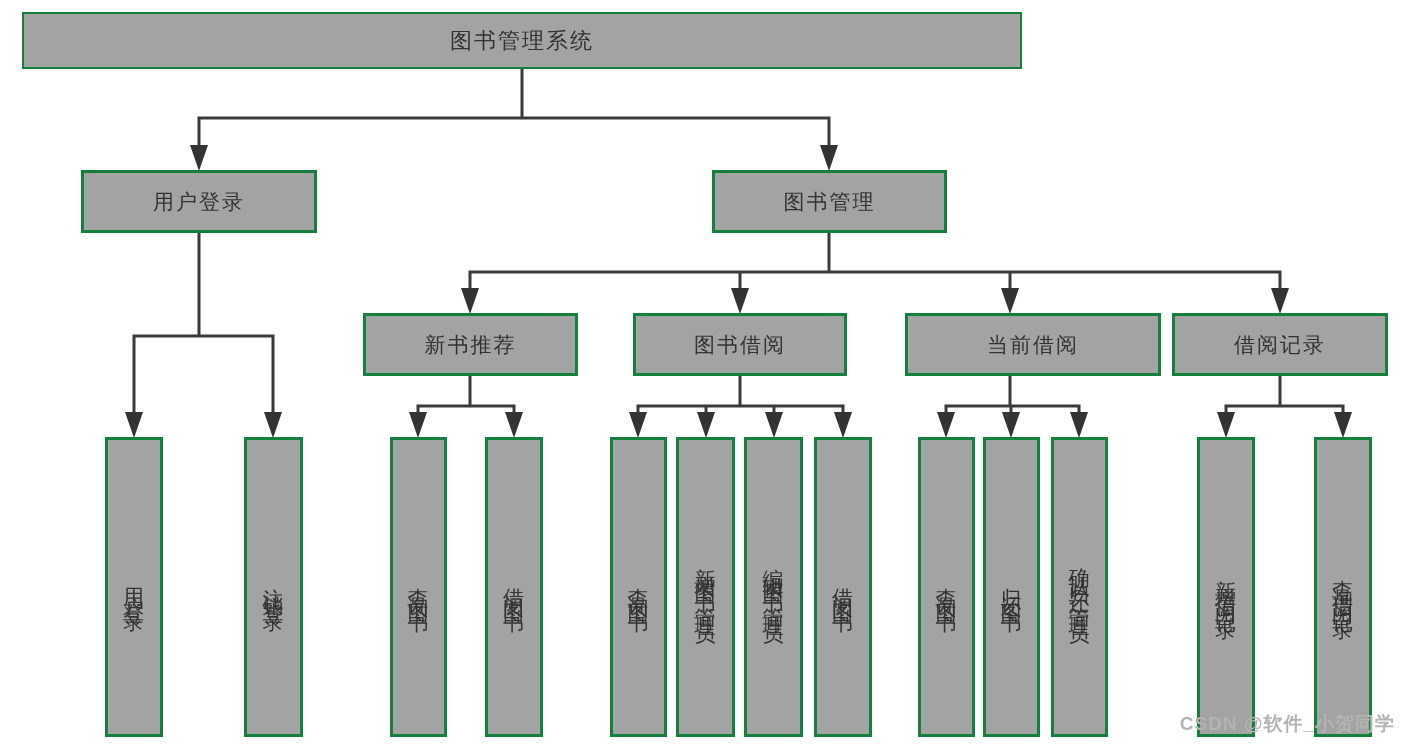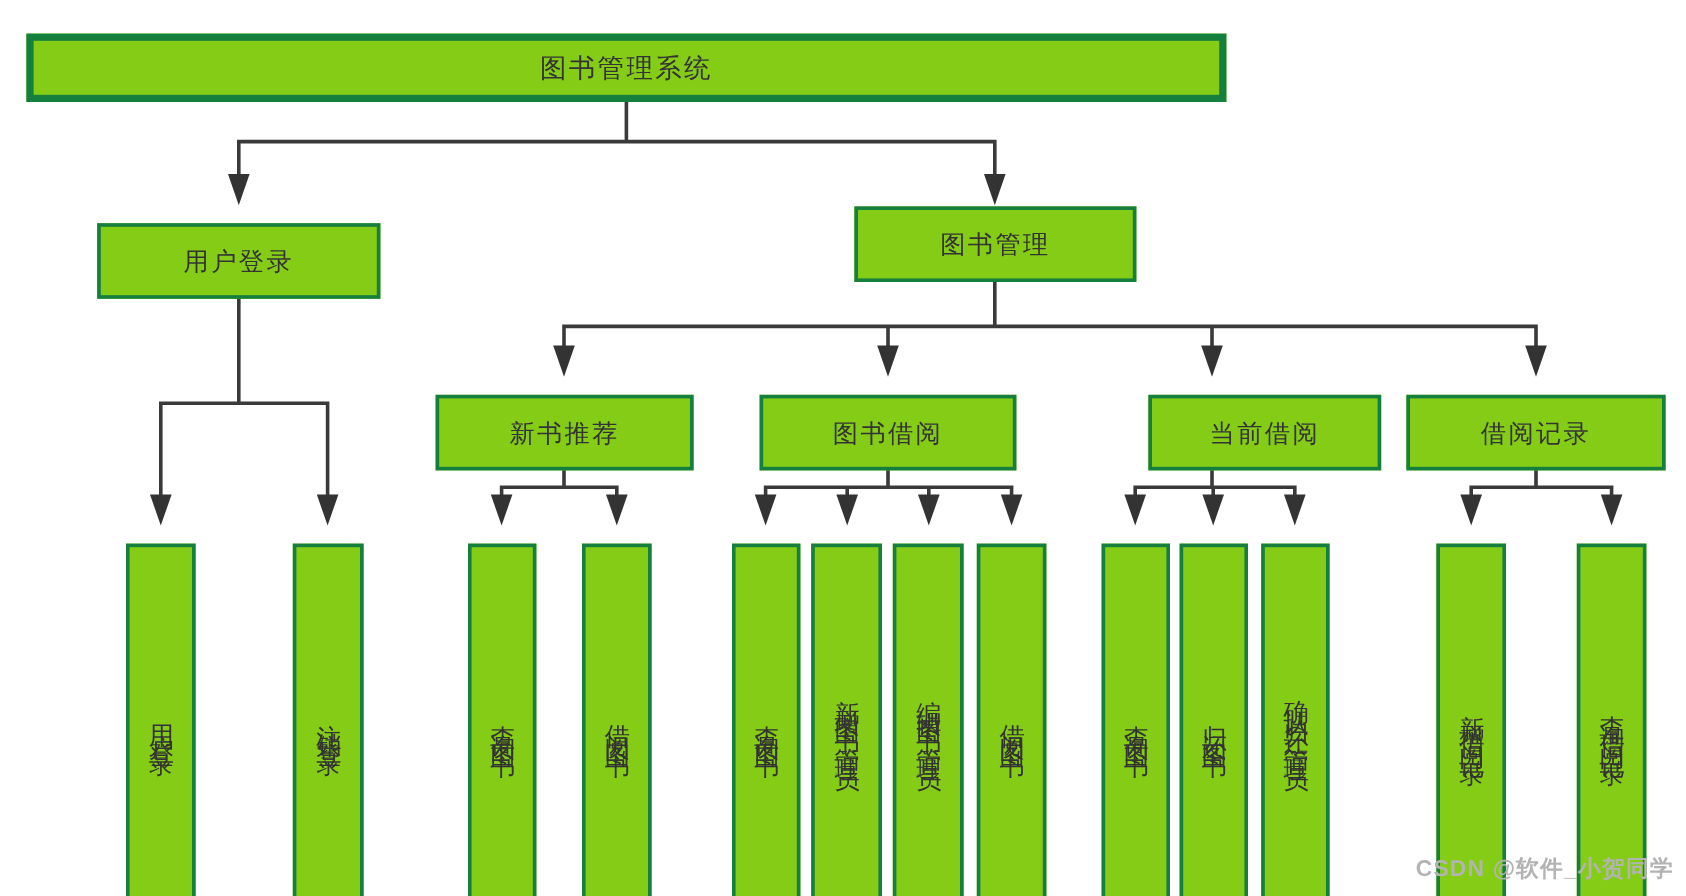--- a/index.html
+++ b/index.html
@@ -12,28 +12,27 @@
     overflow: hidden;
   }
   .connectors {
     position: absolute;
     left: 0; top: 0;
     z-index: 1;
   }
   .node {
     position: absolute;
     box-sizing: border-box;
-    background: #84cc16;
-    border: 6px solid #15803d;
+    background: #a3a3a3;
+    border: 2px solid #15803d;
     display: flex;
     align-items: center;
     justify-content: center;
     color: #333333;
     z-index: 2;
-    margin-top: 16px;
   }
   .node .hlabel {
     font-size: 21px;
     letter-spacing: 2px;
     white-space: nowrap;
   }
   .root .hlabel { font-size: 22px; }
   .l2, .l3 { border-width: 3px; }
   .leaf { border-width: 3px; }
   .leaf .vlabel {
@@ -101,31 +100,31 @@
     </g>
   </svg>
 
   <div class="node root" style="left:22px; top:12px; width:1000px; height:57px;">
     <span class="hlabel">图书管理系统</span>
   </div>
 
   <div class="node l2" style="left:81px; top:170px; width:236px; height:63px;">
     <span class="hlabel">用户登录</span>
   </div>
-  <div class="node l2" style="left:712px; top:156px; width:235px; height:63px;">
+  <div class="node l2" style="left:712px; top:170px; width:235px; height:63px;">
     <span class="hlabel">图书管理</span>
   </div>
 
   <div class="node l3" style="left:633px; top:313px; width:214px; height:63px;">
     <span class="hlabel">图书借阅</span>
   </div>
   <div class="node l3" style="left:363px; top:313px; width:215px; height:63px;">
     <span class="hlabel">新书推荐</span>
   </div>
-  <div class="node l3" style="left:957px; top:313px; width:194px; height:63px;">
+  <div class="node l3" style="left:905px; top:313px; width:256px; height:63px;">
     <span class="hlabel">当前借阅</span>
   </div>
   <div class="node l3" style="left:1172px; top:313px; width:216px; height:63px;">
     <span class="hlabel">借阅记录</span>
   </div>
 
   <div class="node leaf" style="left:105px; top:437px; width:58px; height:300px;">
     <span class="vlabel">用户登录</span>
   </div>
   <div class="node leaf" style="left:244px; top:437px; width:59px; height:300px;">

